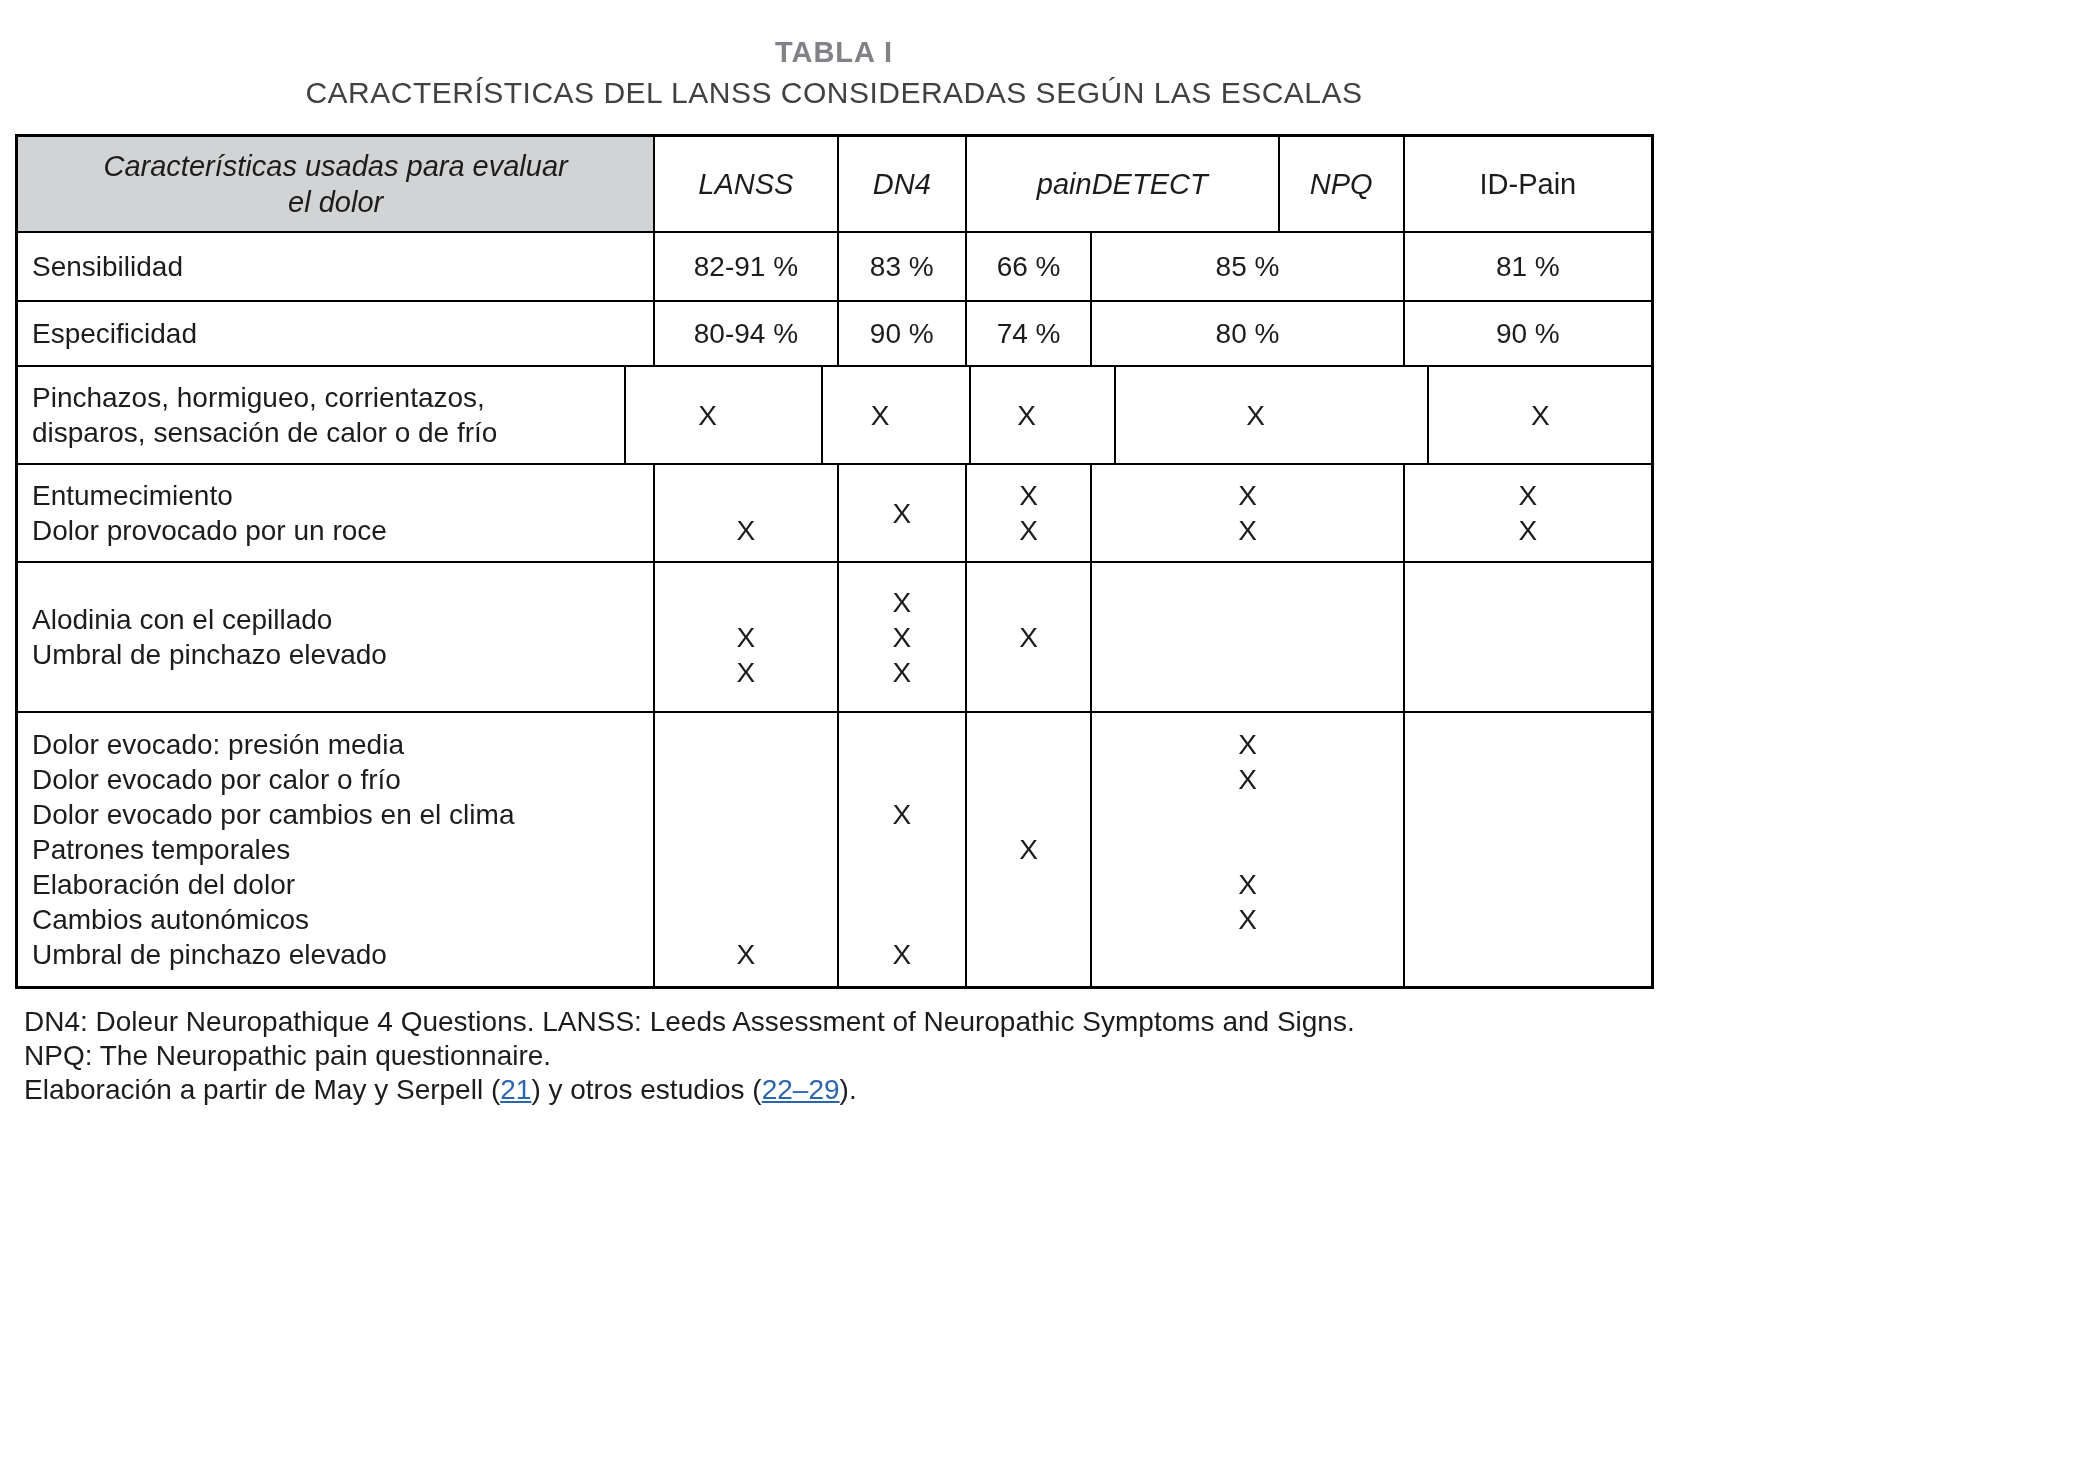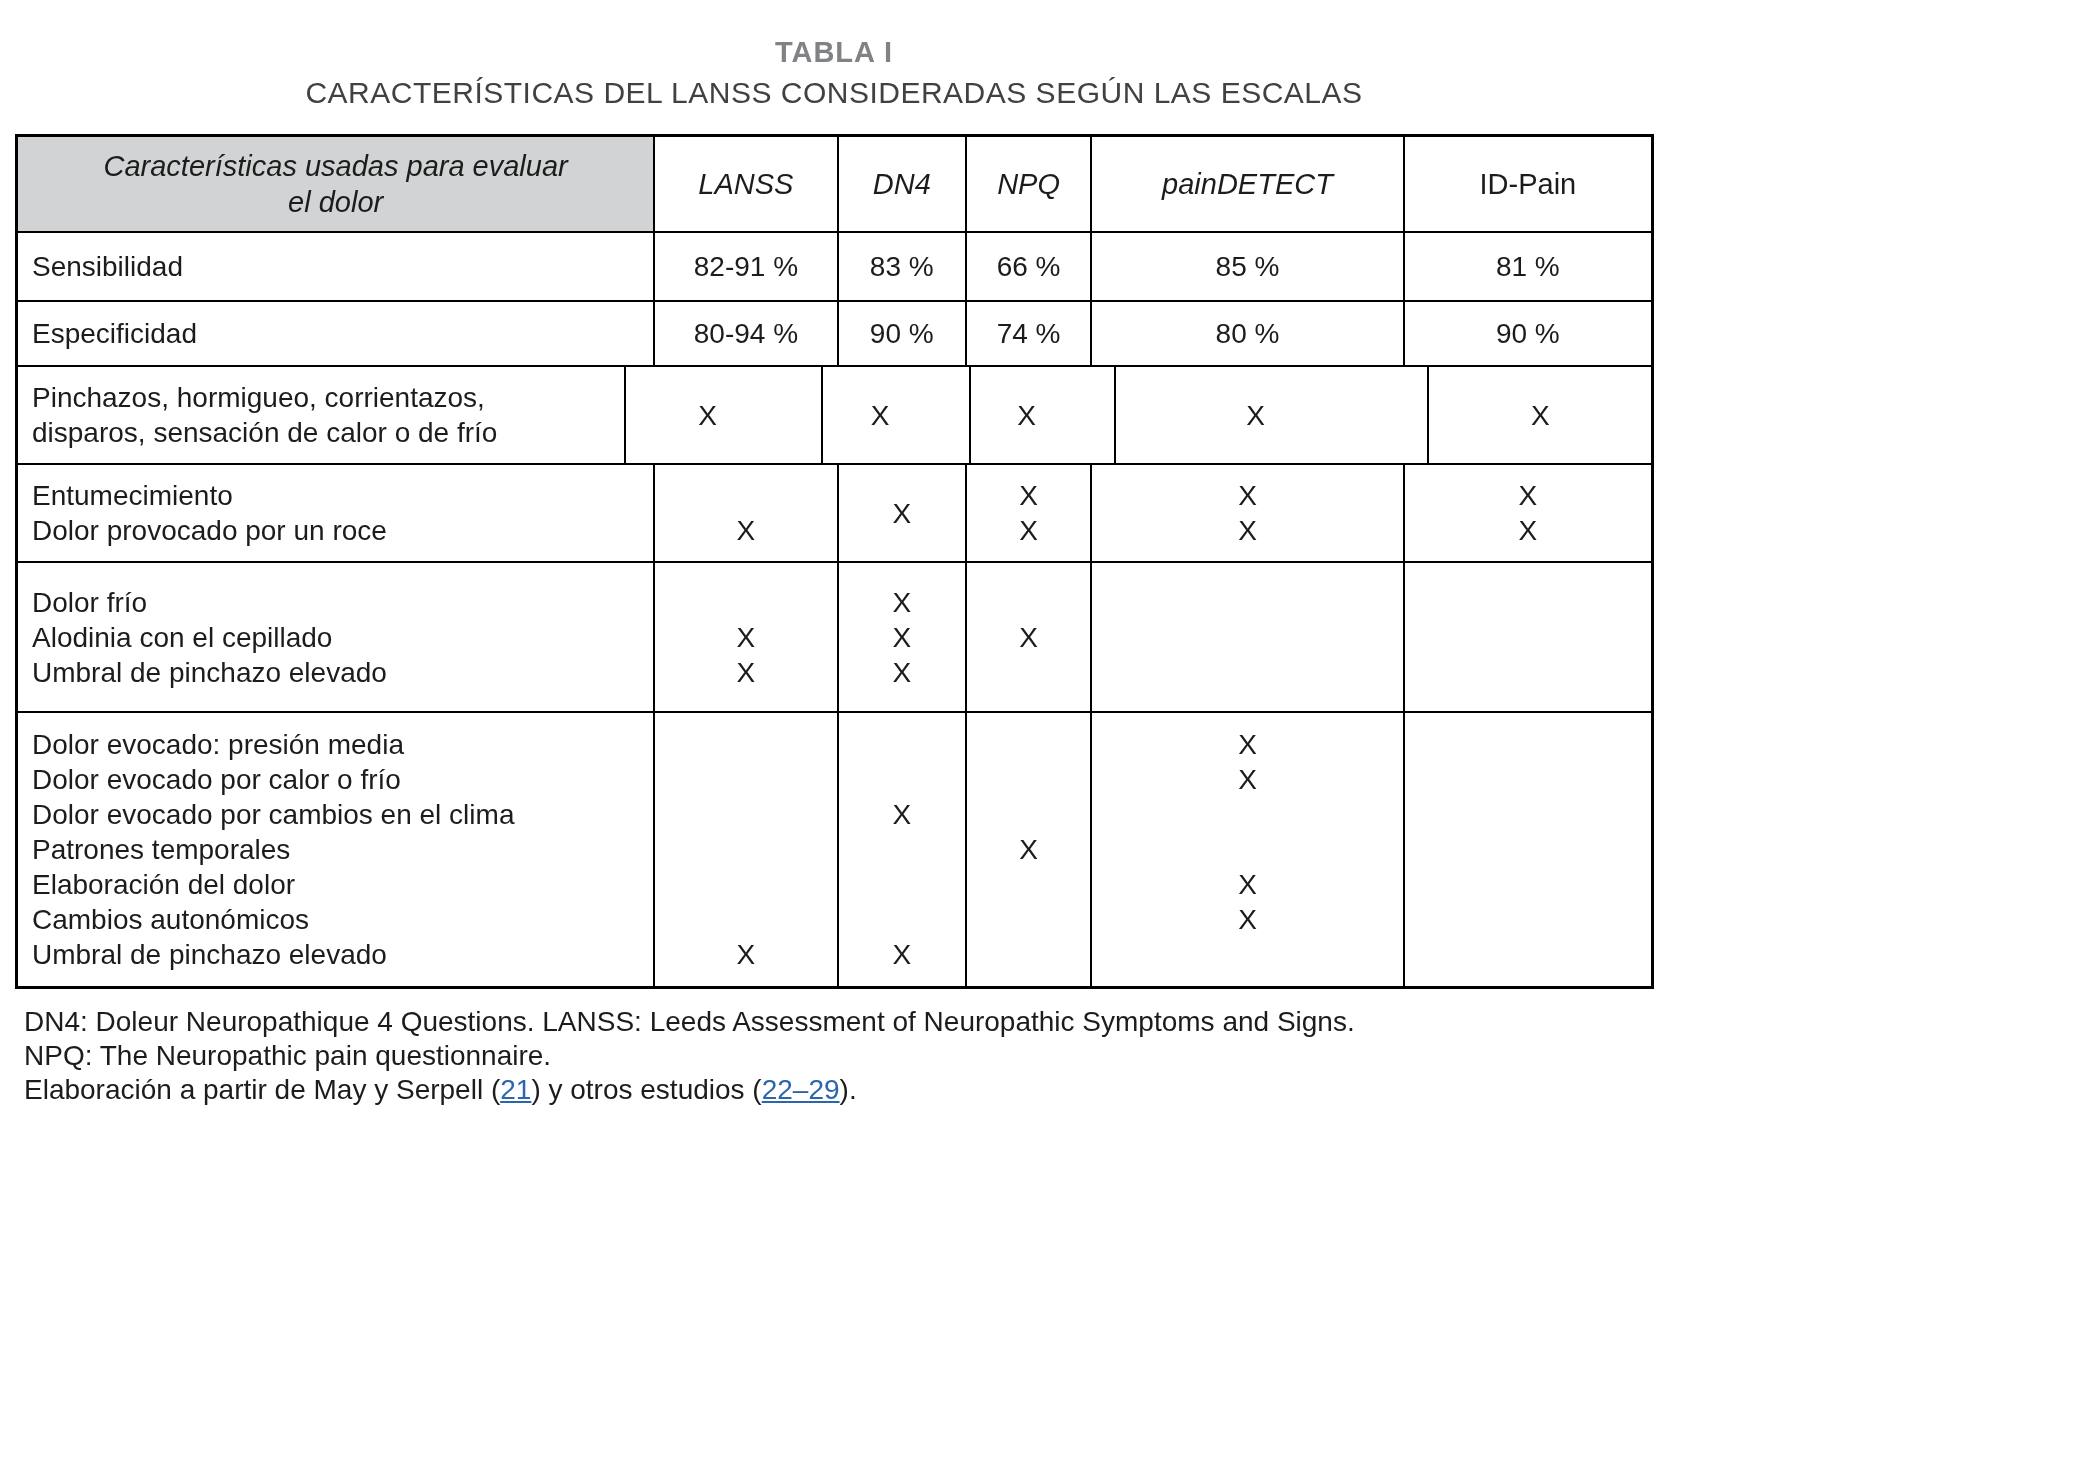--- a/index.html
+++ b/index.html
@@ -80,25 +80,25 @@
             <div class="hline">Características usadas para evaluar</div>
             <div class="hline">el dolor</div>
           </div>
         </div>
         <div class="cell head-cell" style="width: 11.23%;">
           <div class="hline">LANSS</div>
         </div>
         <div class="cell head-cell" style="width: 7.86%;">
           <div class="hline">DN4</div>
         </div>
+        <div class="cell head-cell" style="width: 19.14%;">
+          <div class="hline">painDETECT</div>
+        </div>
         <div class="cell head-cell" style="width: 7.67%;">
           <div class="hline">NPQ</div>
-        </div>
-        <div class="cell head-cell" style="width: 19.14%;">
-          <div class="hline">painDETECT</div>
         </div>
         <div class="cell head-cell upright" style="width: 15.2%;">
           <div class="hline">ID-Pain</div>
         </div>
       </div>
     <div id="tbody">
         <div class="row body-row" style="min-height: 69px;">
           <div class="cell label-cell" style="width: 38.9%;">
             <div class="stack">
               <div class="line">Sensibilidad</div>
@@ -196,21 +196,20 @@
           <div class="cell mark-cell" style="width: 15.2%;">
             <div class="stack">
               <div class="line">X</div>
               <div class="line">X</div>
             </div>
           </div>
         </div>
         <div class="row body-row" style="min-height: 150px;">
           <div class="cell label-cell" style="width: 38.9%;">
             <div class="stack">
-              <div class="line">Dolor frío</div>
               <div class="line">Alodinia con el cepillado</div>
               <div class="line">Umbral de pinchazo elevado</div>
             </div>
           </div>
           <div class="cell mark-cell" style="width: 11.23%;">
             <div class="stack">
               <div class="line">&nbsp;</div>
               <div class="line">X</div>
               <div class="line">X</div>
             </div>

